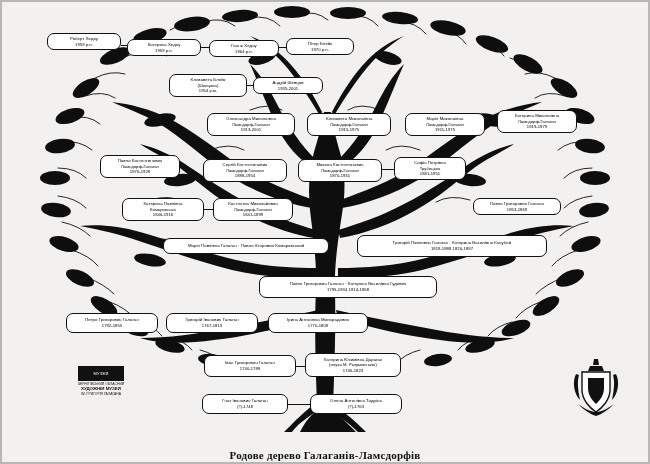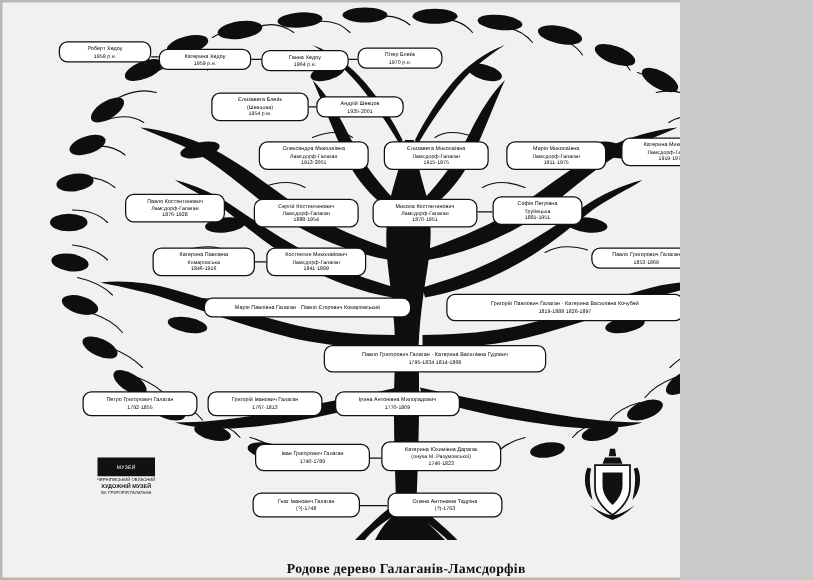--- a/index.html
+++ b/index.html
@@ -8,23 +8,23 @@
     background: #c9c9c9;
   }
   body {
     width: 650px;
     height: 464px;
     font-family: "Liberation Sans", sans-serif;
     overflow: hidden;
   }
   #poster {
     position: relative;
-    width: 544px;
+    width: 650px;
     height: 464px;
-    background: #ffffff;
+    background: #ef4444;
     overflow: hidden;
   }
   #tree-canvas {
     position: absolute;
     left: 0; top: 0;
     width: 650px;
     height: 464px;
   }
   .node {
     position: absolute;

